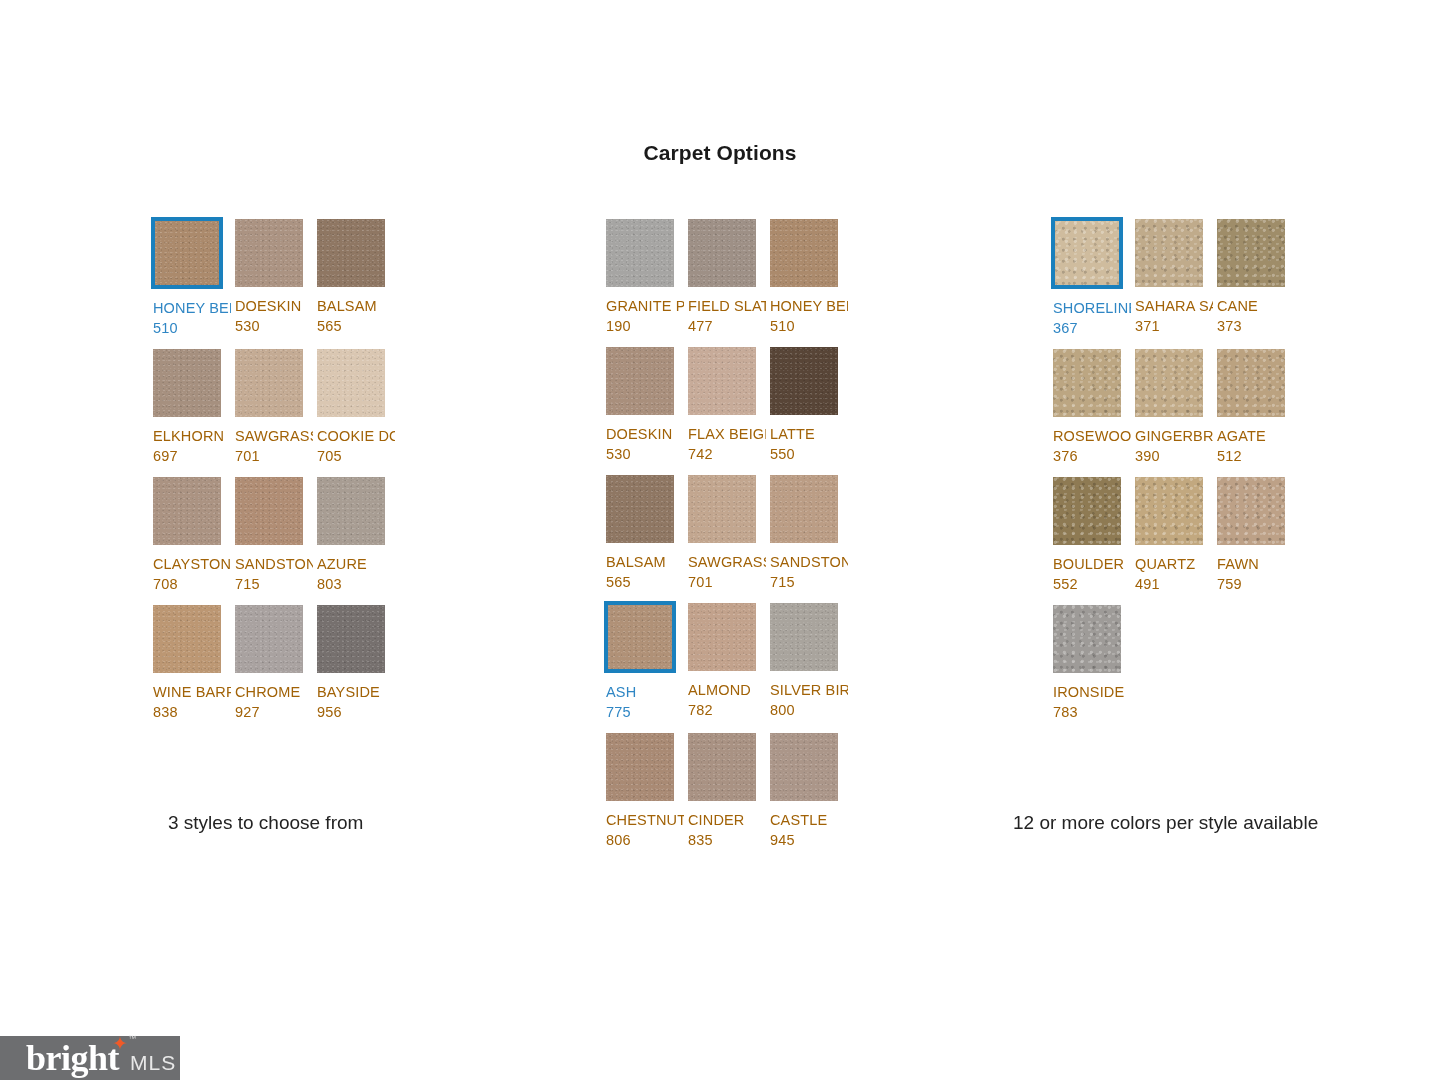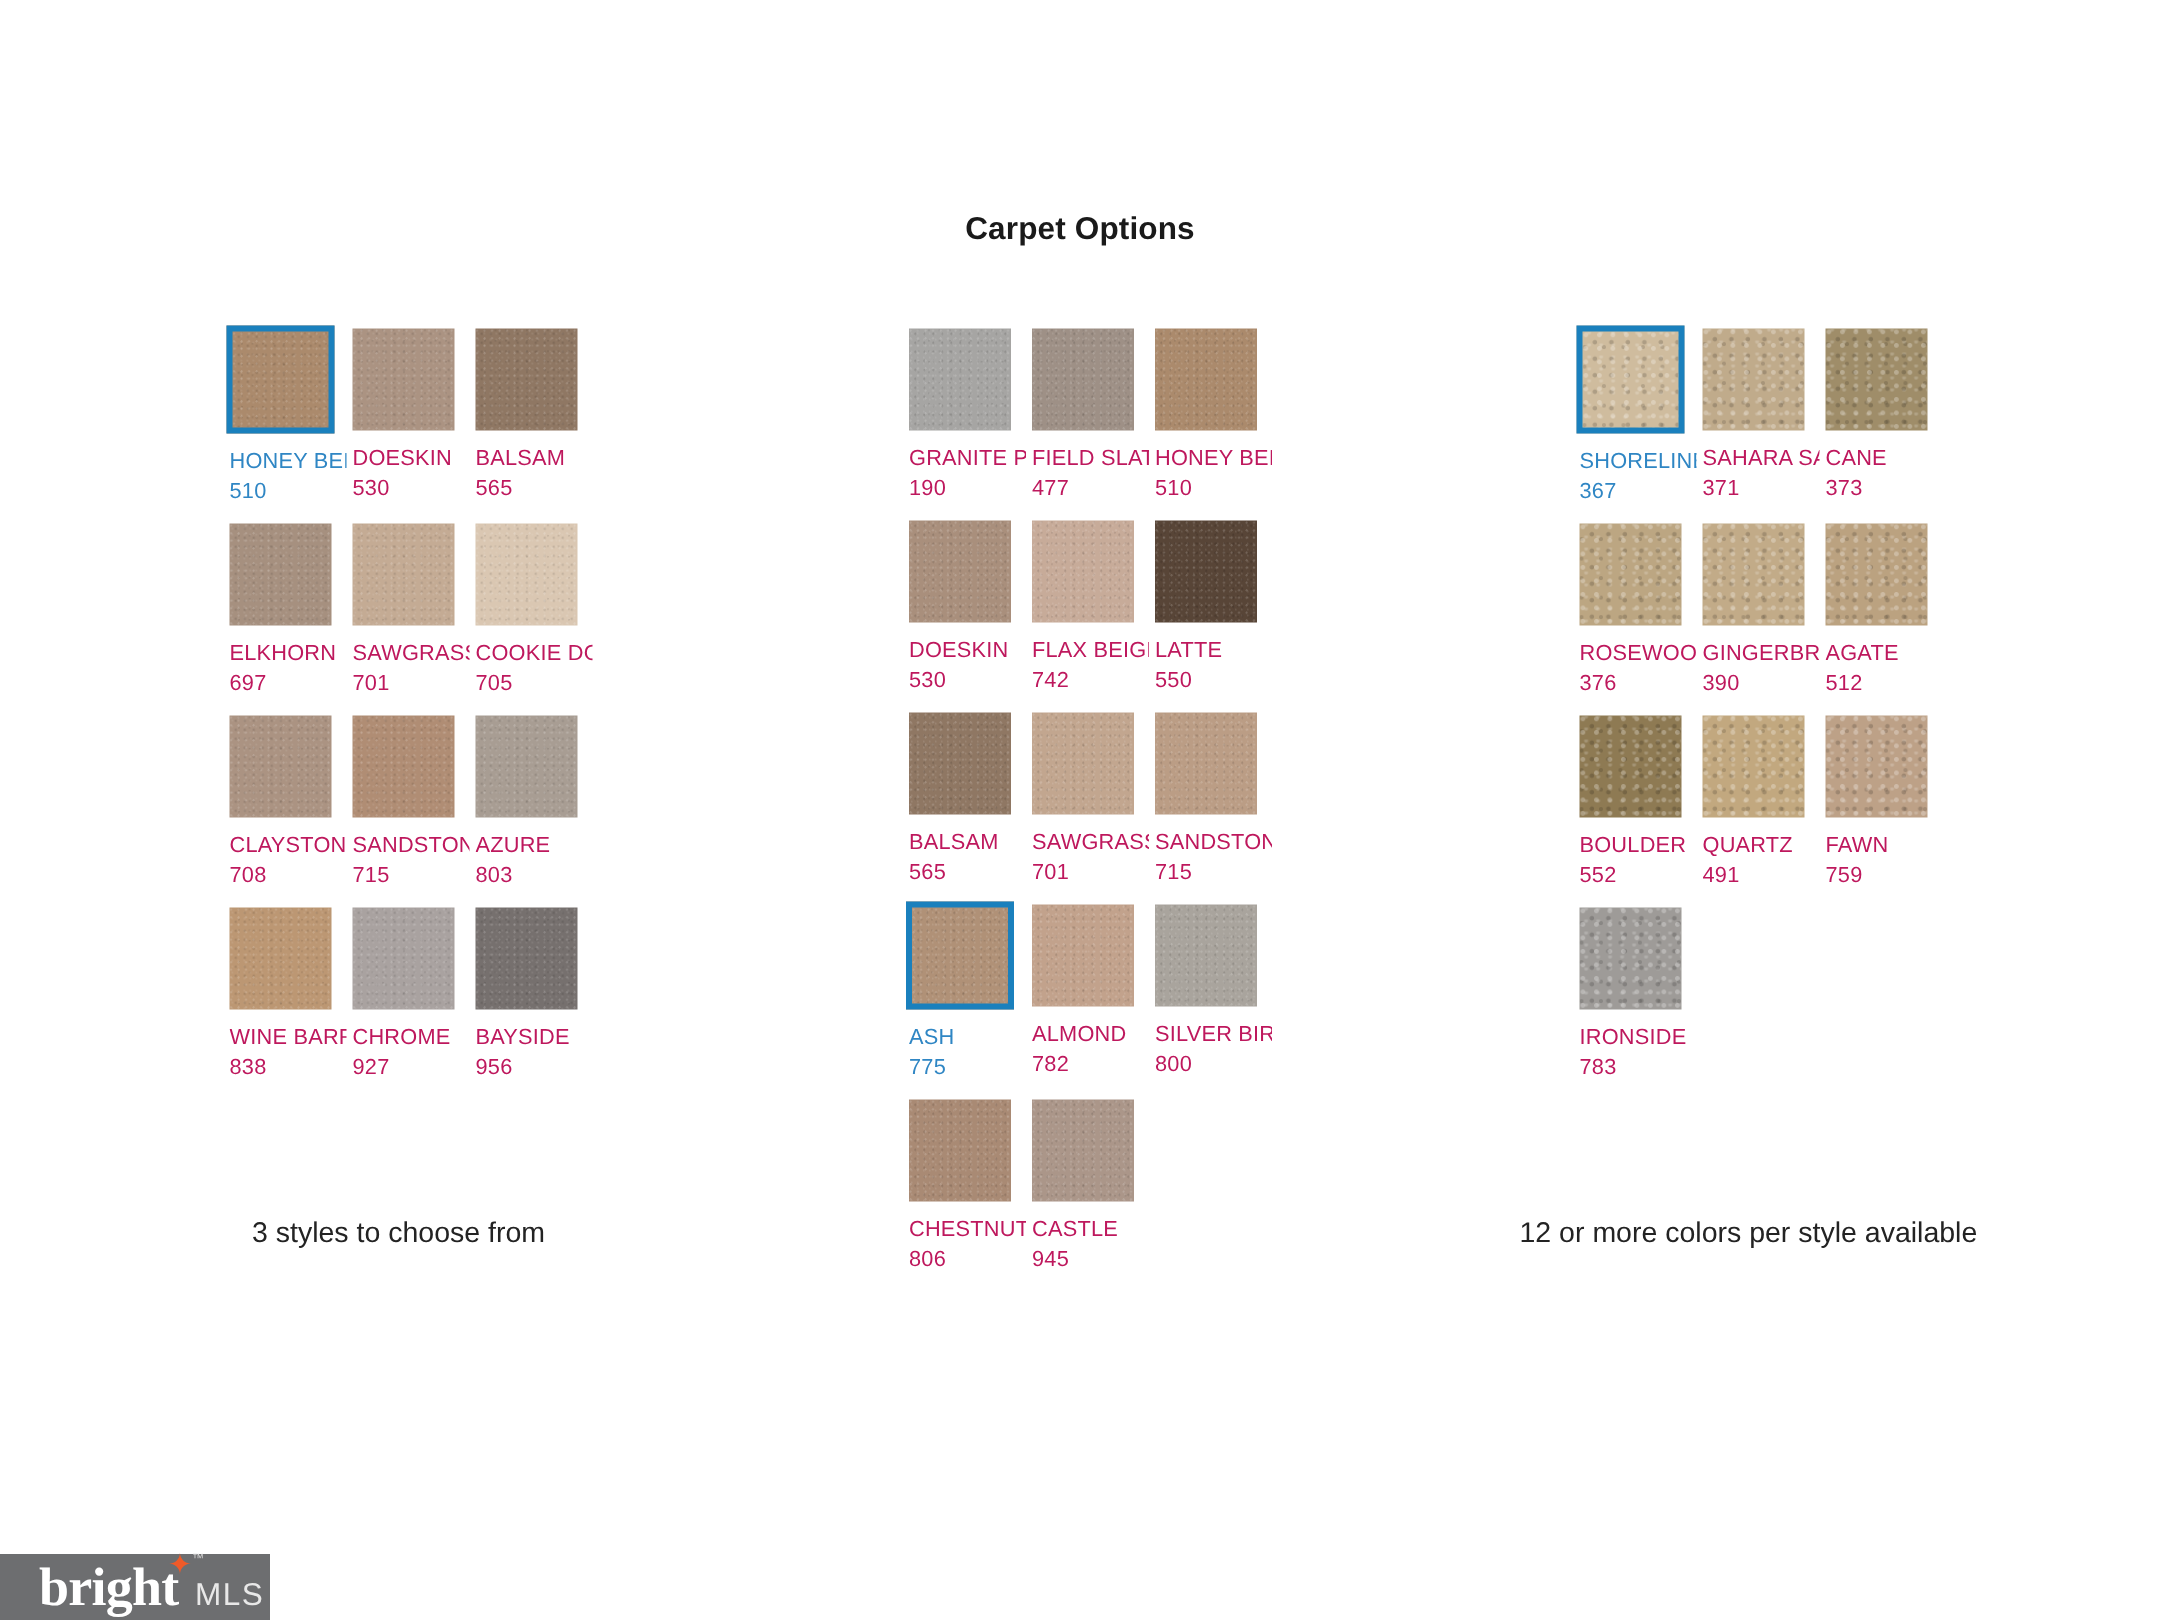--- a/index.html
+++ b/index.html
@@ -73,21 +73,21 @@
   .chip.selected{
     width:72px;height:72px;
     border:4px solid #1a80bd;
     margin-left:-2px;margin-top:-2px;
   }
 
   .label{
     margin-top:9px;
     font-size:14.5px;
     line-height:20px;
-    color:#be185d;
+    color:#a16207;
     white-space:nowrap;
     overflow:hidden;
     letter-spacing:.15px;
   }
   .label .code{display:block;}
   .label.sel{color:#2f86c4;}
 
   .caption{
     position:absolute;
     font-size:19px;
@@ -300,20 +300,26 @@
             <div class="chip" style="background: rgb(169, 164, 157);">
               <div class="tex tex-fine"></div>
             </div>
             <div class="label"><span>SILVER BIRCH</span><span class="code">800</span></div>
           </div>
           <div class="cell">
             <div class="chip" style="background: rgb(169, 138, 116);">
               <div class="tex tex-fine"></div>
             </div>
             <div class="label"><span>CHESTNUT</span><span class="code">806</span></div>
+          </div>
+          <div class="cell">
+            <div class="chip" style="background: rgb(169, 146, 131);">
+              <div class="tex tex-fine"></div>
+            </div>
+            <div class="label"><span>CINDER</span><span class="code">835</span></div>
           </div>
           <div class="cell">
             <div class="chip" style="background: rgb(171, 150, 137);">
               <div class="tex tex-fine"></div>
             </div>
             <div class="label"><span>CASTLE</span><span class="code">945</span></div>
           </div>
         </div>
     </div>
     <div class="column col3">

